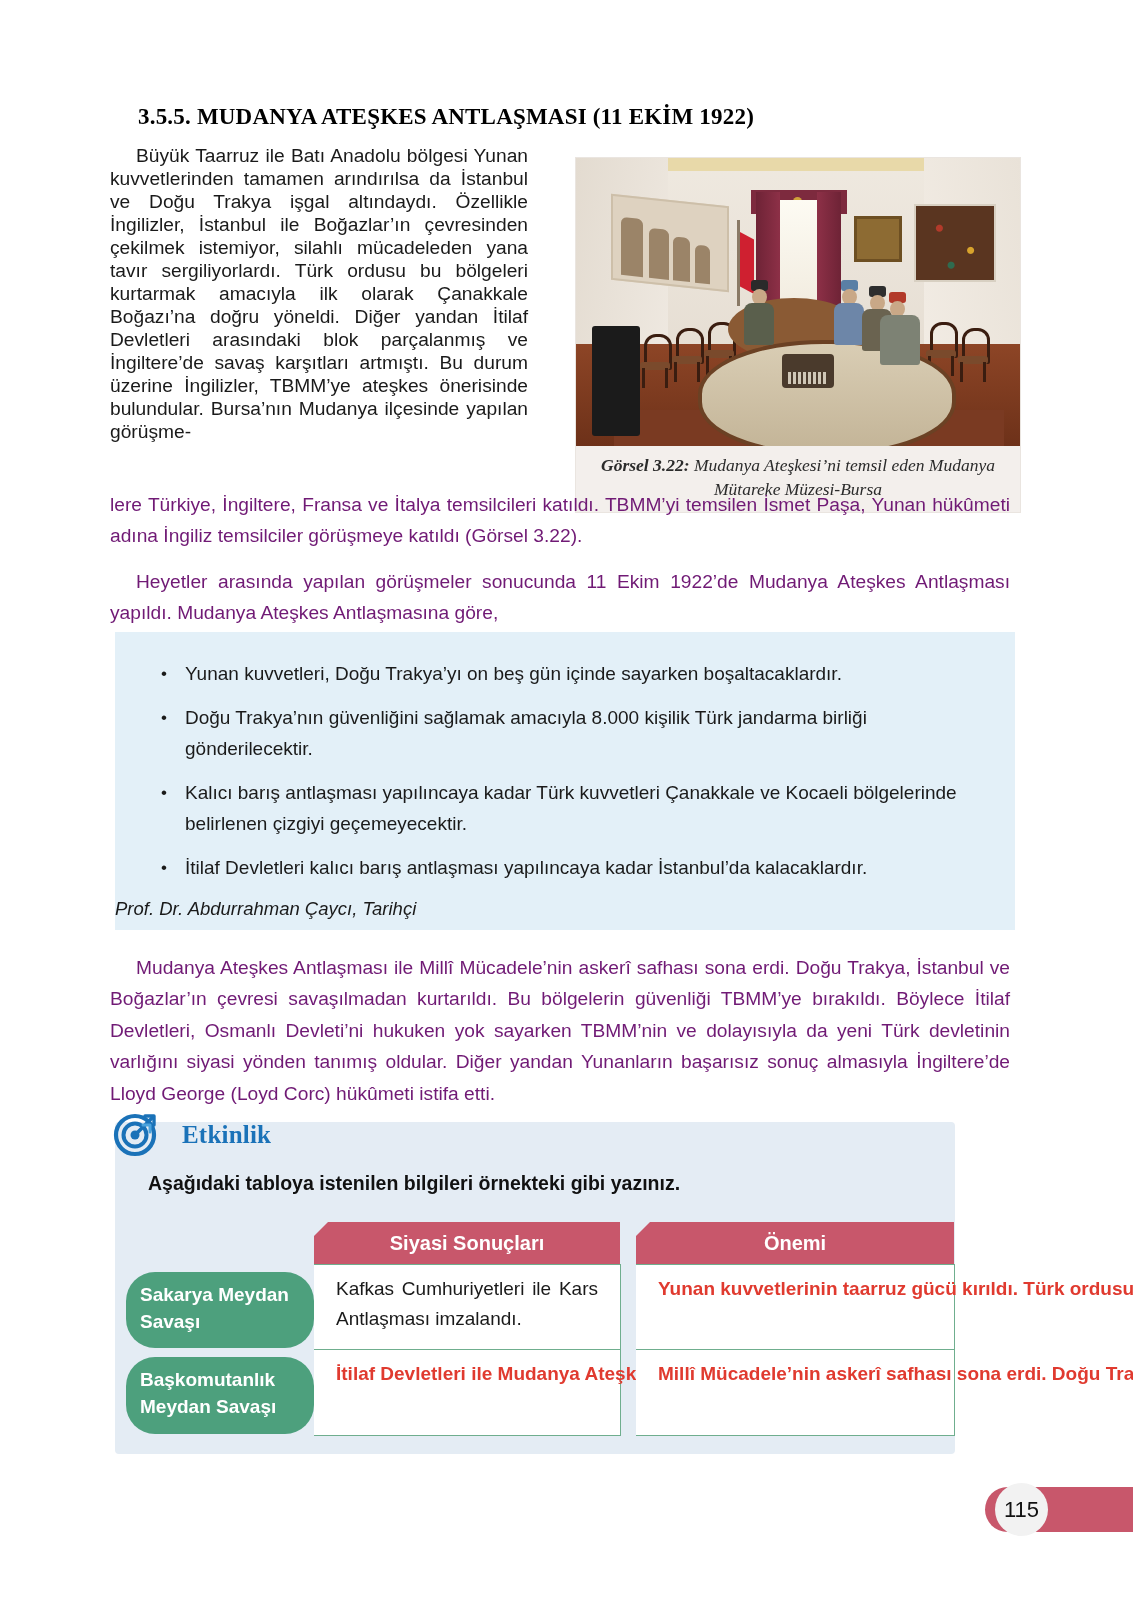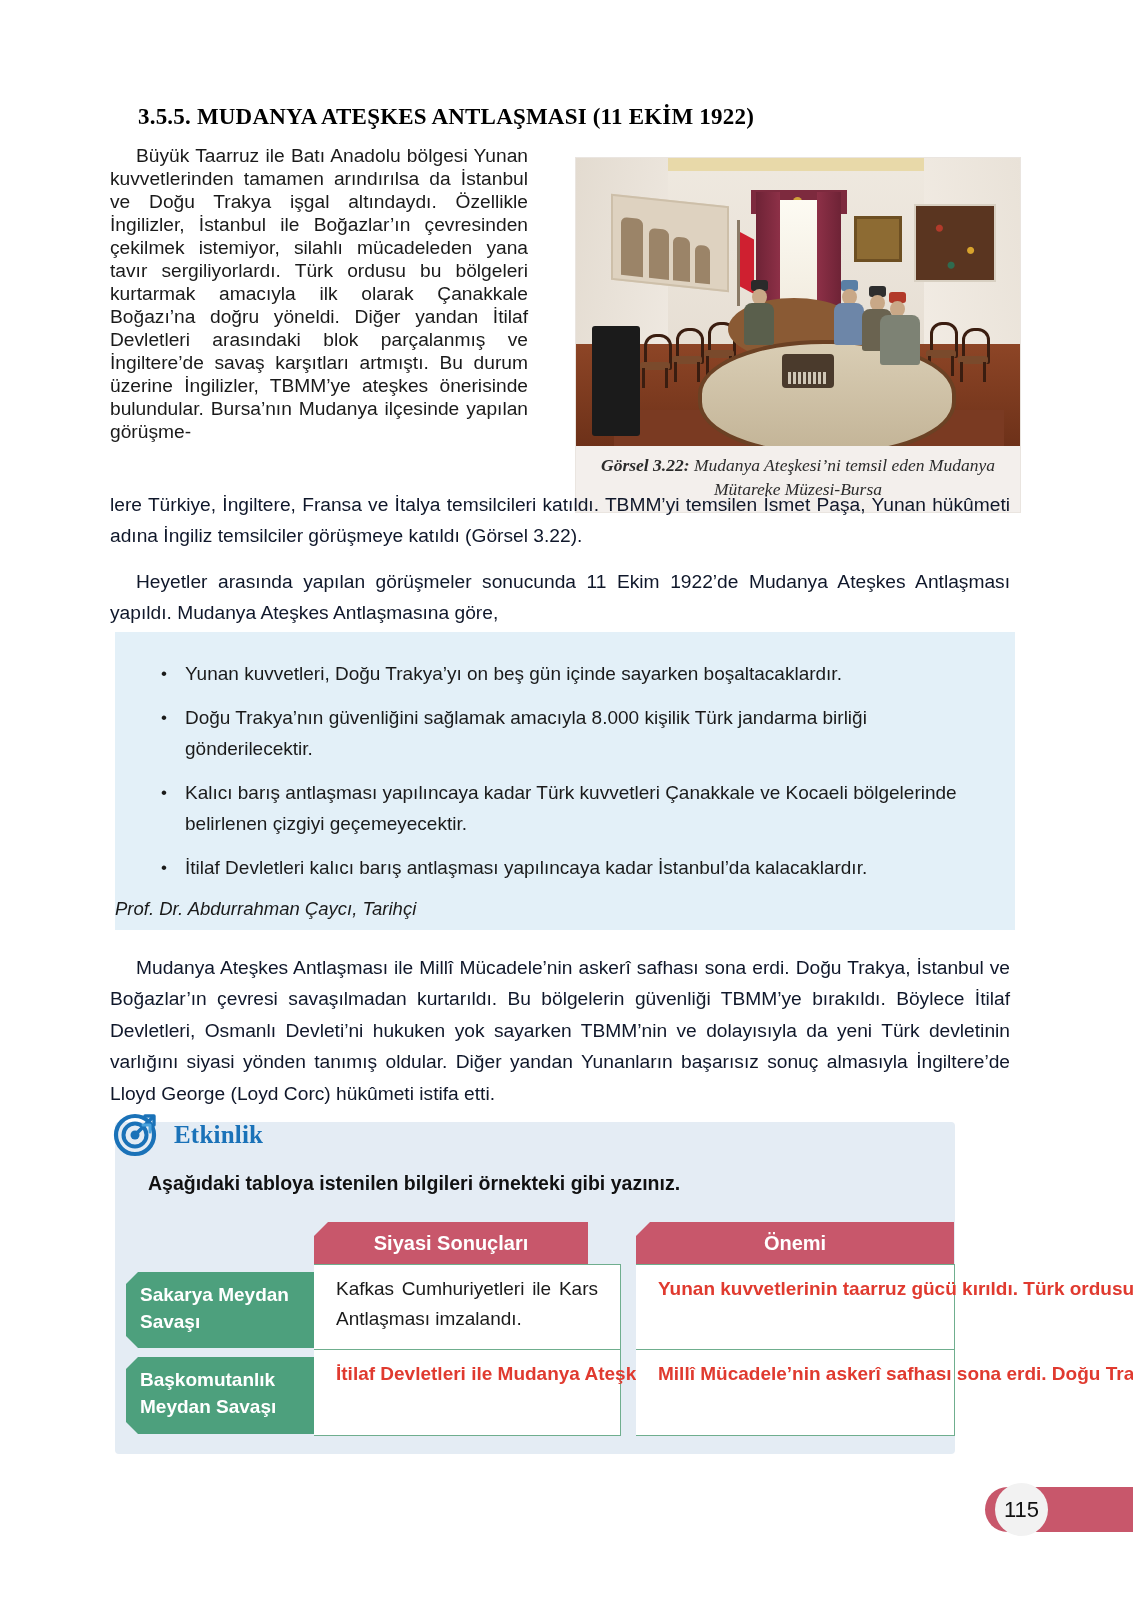--- a/index.html
+++ b/index.html
@@ -25,21 +25,21 @@
   .col-text{
     position:absolute;left:110px;top:144px;width:418px;
     font-size:19.2px;line-height:23px;color:#1a1a1a;
     text-align:justify;text-justify:inter-word;
     hyphens:manual;
   }
   .col-text .indent{display:inline-block;width:26px;}
 
   .flow-text{
     position:absolute;left:110px;top:489px;width:900px;
-    font-size:19.2px;line-height:31.4px;color:#0f172a;
+    font-size:19.2px;line-height:31.4px;color:#701a75;
     text-align:justify;
   }
   .flow-text p{margin:0;}
   .flow-text p+p{margin-top:14px;text-indent:26px;}
 
   
   .figure{
     position:absolute;left:536px;top:142px;width:444px;
     background:#f3efec;
     box-shadow:0 0 0 1px #eae5e0;
@@ -115,60 +115,61 @@
     font-style:italic;font-size:18.5px;line-height:28px;color:#1a1a1a;
   }
 
   
   .etkinlik{
     position:absolute;left:115px;top:1122px;width:840px;height:332px;
     background:#e4ecf4;border-radius:4px;
   }
   .etk-head{
     position:absolute;left:112px;top:1108px;
-    display:flex;align-items:center;gap:12px;
+    display:flex;align-items:center;gap:20px;
   }
   .etk-head .label{
     font-family:"Liberation Serif", serif;font-weight:bold;
     font-size:25px;color:#1a72b8;letter-spacing:.2px;
   }
   .etk-prompt{
     position:absolute;left:148px;top:1172px;
     font-size:19.5px;font-weight:bold;color:#111;
   }
 
   
   .tbl{position:absolute;left:118px;top:1222px;width:836px;height:212px;}
   .hdr{
     position:absolute;height:42px;background:#c8576b;
     clip-path:polygon(14px 0,100% 0,100% 100%,0 100%,0 14px);
     color:#fff;font-weight:bold;font-size:20px;
     display:flex;align-items:center;justify-content:center;
   }
-  .hdr.h1{left:196px;top:0;width:274px;}
+  .hdr.h1{left:196px;top:0;width:306px;}
   .hdr.h2{left:518px;top:0;width:318px;}
   .notch{position:absolute;top:42px;width:24px;height:13px;background:#c8576b;
     clip-path:polygon(0 0,100% 0,50% 100%);}
   .notch.n1{left:336px;}
   .notch.n2{left:665px;}
 
   .cell{position:absolute;background:#ffffff;}
   .cell.c1{left:196px;top:42px;width:306px;height:84px;border:1px solid #6fae8e;border-left:none;}
   .cell.c2{left:518px;top:42px;width:318px;height:84px;border:1px solid #6fae8e;border-left:none;}
   .cell.c3{left:196px;top:127px;width:306px;height:85px;border:1px solid #6fae8e;border-left:none;}
   .cell.c4{left:518px;top:127px;width:318px;height:85px;border:1px solid #6fae8e;border-left:none;}
 
   .celltext{padding:9px 22px;font-size:19px;line-height:30px;color:#1a1a1a;text-align:justify;}
   .celltext.red{color:#e03a2f;font-weight:bold;line-height:29px;text-align:left;white-space:nowrap;}
   .celltext.redwide{color:#e03a2f;font-weight:bold;line-height:29px;text-align:left;white-space:nowrap;}
 
   .rowlab{
     position:absolute;background:#4da07d;color:#fff;font-weight:bold;font-size:19px;
     line-height:27px;padding:9px 0 0 14px;box-sizing:border-box;
     clip-path:polygon(12px 0,100% 0,100% 100%,12px 100%,0 calc(100% - 12px),0 12px);
+    border-radius:29px;
   }
   .rowlab.r1{left:8px;top:50px;width:188px;height:76px;}
   .rowlab.r2{left:8px;top:135px;width:188px;height:77px;}
 
   
   .page-badge{
     position:absolute;right:0;top:1487px;width:148px;height:45px;
     background:#c8576b;border-radius:24px 0 0 24px;
   }
   .page-badge .circle{

